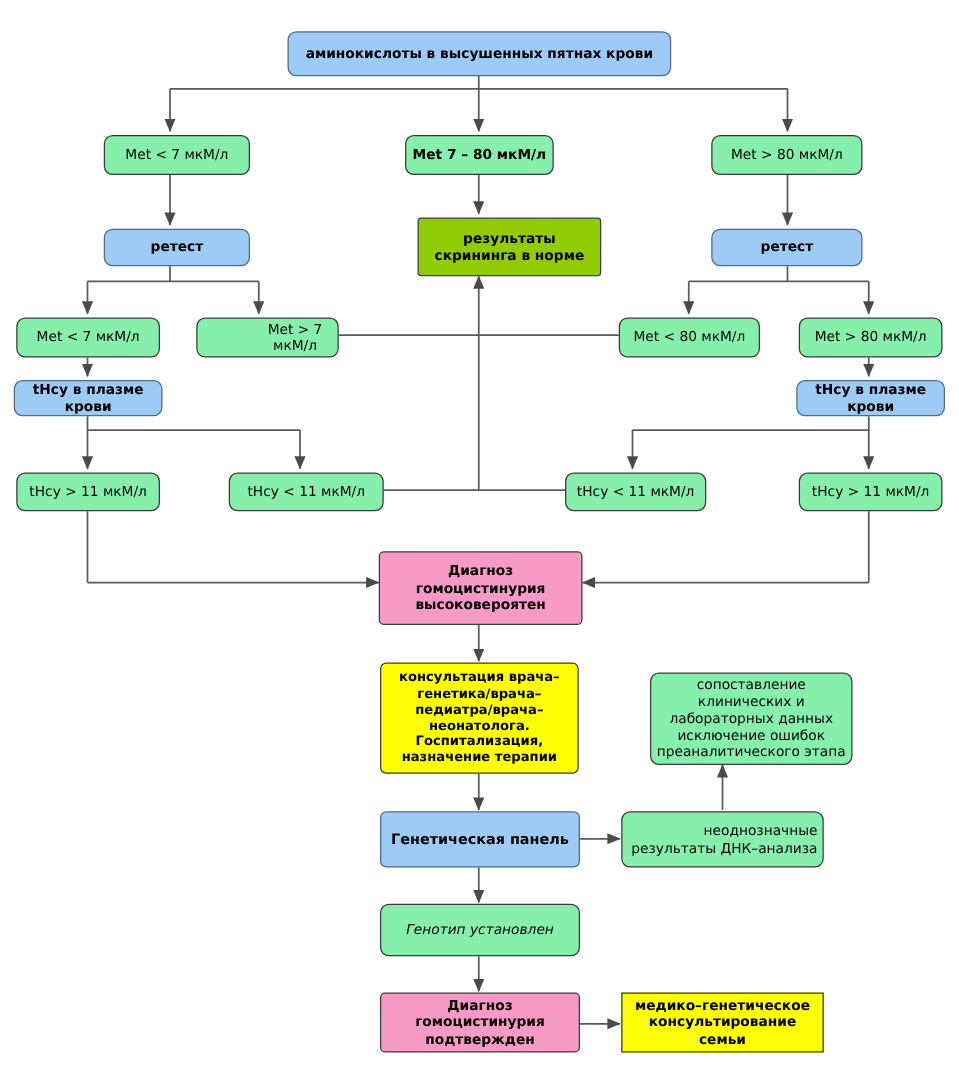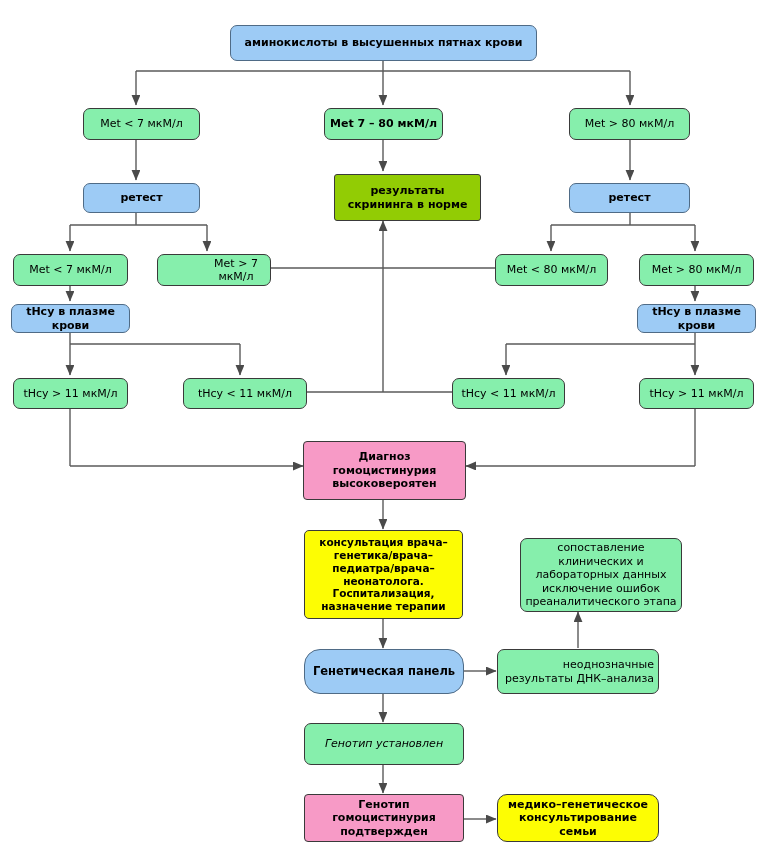--- a/index.html
+++ b/index.html
@@ -192,31 +192,31 @@
     <span>Диагноз гомоцистинурия высоковероятен</span>
   </div>
 
   <div class="node n-yellow fs10 bold" style="left:304px; top:530px; width:159px; height:89px; border-radius:5px;">
     <span>консультация врача–генетика/врача–педиатра/врача–неонатолога. Госпитализация, назначение терапии</span>
   </div>
   <div class="node n-white fs11" style="left:497px; top:538px; width:162px; height:74px;margin-left:23px;">
     <span>сопоставление клинических и лабораторных данных исключение ошибок преаналитического этапа</span>
   </div>
 
-  <div class="node n-blue fs115 bold" style="left:304px; top:649px; width:160px; height:45px; border-radius:16px;">
+  <div class="node n-blue fs115 bold" style="left:304px; top:649px; width:160px; height:45px; border-radius:5px;">
     <span>Генетическая панель</span>
   </div>
   <div class="node n-white fs11" style="left:497px; top:649px; width:162px; height:45px;text-align:right;">
     <span>неоднозначные результаты ДНК–анализа</span>
   </div>
 
   <div class="node n-white fs11" style="left:304px; top:723px; width:160px; height:42px;font-style:italic;">
     <span>Генотип установлен</span>
   </div>
 
   <div class="node n-pink fs11 bold" style="left:304px; top:794px; width:160px; height:48px; border-radius:4px;">
-    <span>Генотип гомоцистинурия подтвержден</span>
-  </div>
-  <div class="node n-yellow fs11 bold" style="left:497px; top:794px; width:162px; height:48px; border-radius:10px;">
+    <span>Диагноз гомоцистинурия подтвержден</span>
+  </div>
+  <div class="node n-yellow fs11 bold" style="left:497px; top:794px; width:162px; height:48px; border-radius:0;">
     <span>медико–генетическое консультирование семьи</span>
   </div>
 
 </div>
 
 </body></html>

